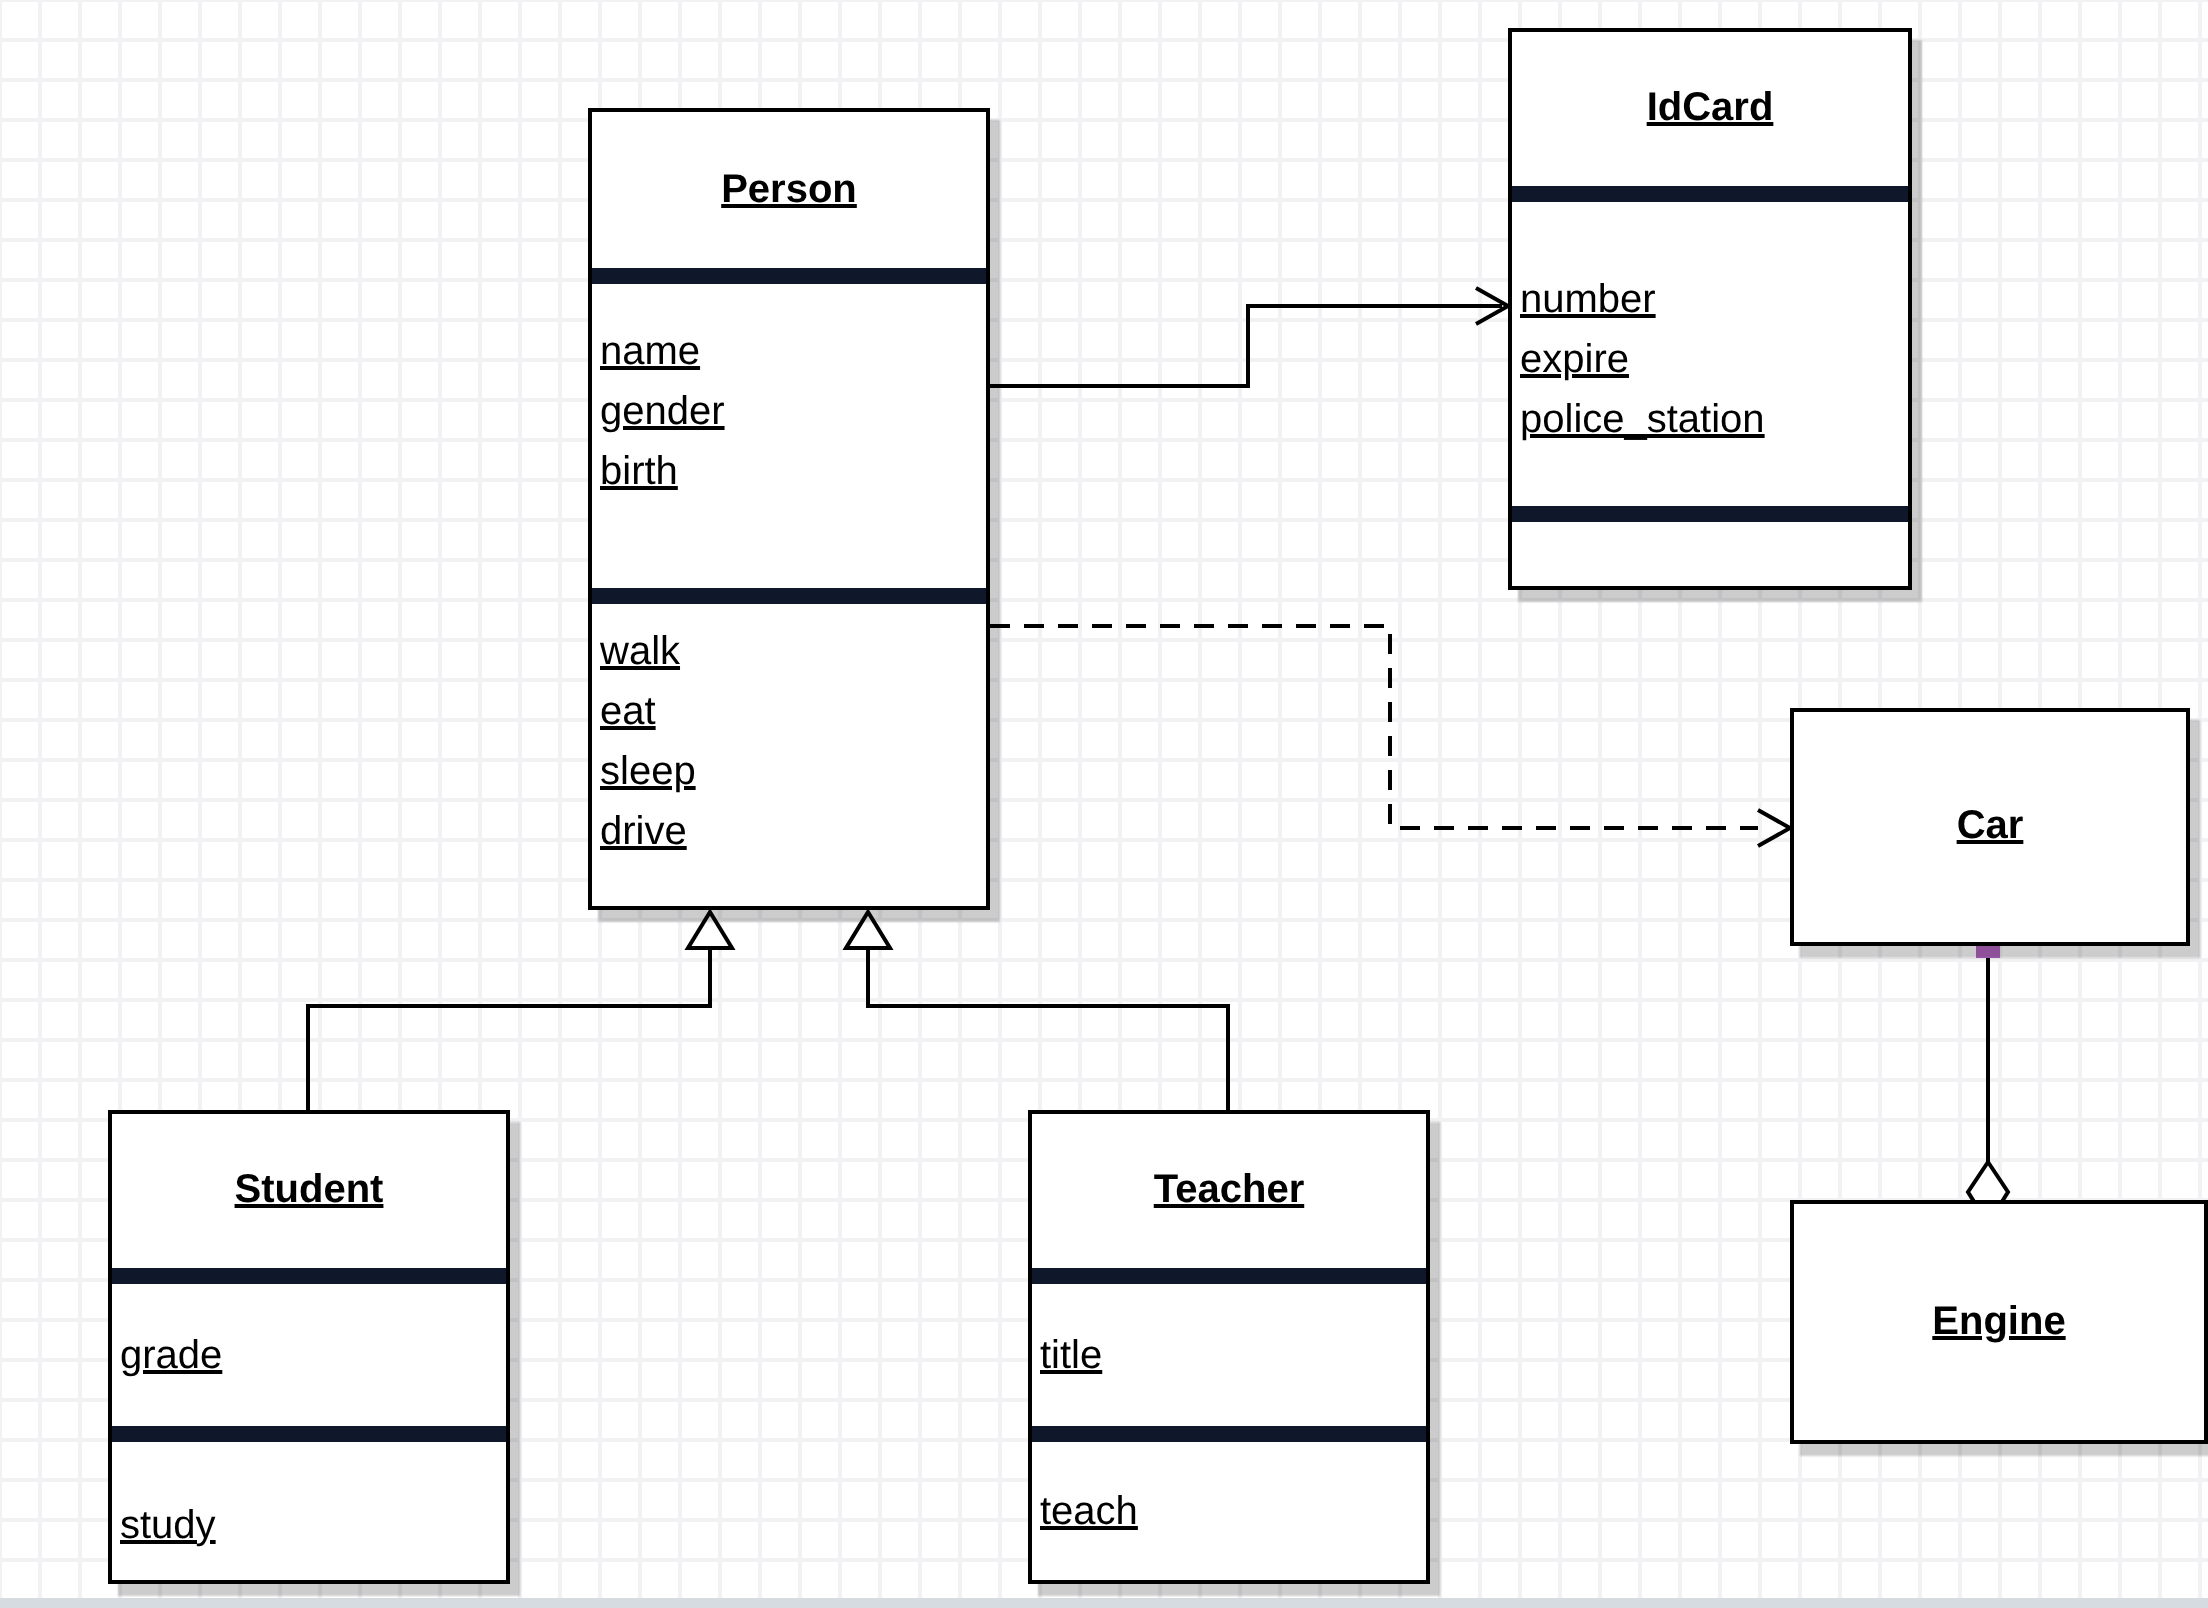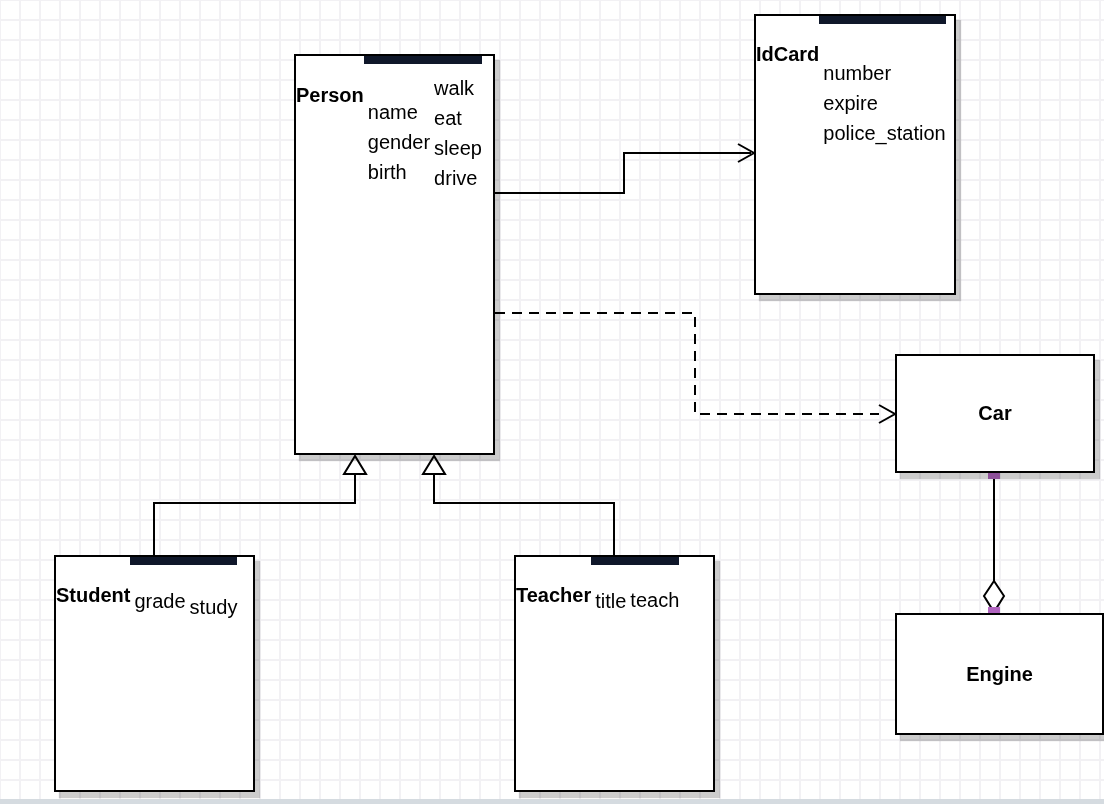--- a/index.html
+++ b/index.html
@@ -14,21 +14,21 @@
     font-family:"Liberation Sans", sans-serif;
     color:#000;
   }
   #edges{position:absolute;left:0;top:0;width:1104px;height:804px;}
   .edge{fill:none;stroke:#000;stroke-width:2;}
   .dashed{stroke-dasharray:10 7;}
   .hollow{fill:#ffffff;stroke:#000;stroke-width:2;}
   .uml-box{
     position:absolute;background:#fff;border:2px solid #000;
     box-shadow:5px 6px 1px rgba(0,0,0,0.20);
-    box-sizing:border-box;display:flex;flex-direction:row;
+    box-sizing:border-box;display:flex;flex-direction:column;text-decoration:underline;
   }
   .uml-title{
     display:flex;align-items:center;justify-content:center;
     font-weight:bold;font-size:20px;flex:none;
   }
   .uml-comp{flex:none;border-top:8px solid #0f172a;box-sizing:border-box;}
   .uml-line{font-size:20px;line-height:30px;padding-left:4px;white-space:nowrap;}
   .uml-comp.center-one{display:flex;align-items:center;}
   #bottom-strip{
     position:absolute;left:0;top:799px;width:1104px;height:5px;
@@ -64,21 +64,21 @@
     <g>
       <line class="edge" x1="994" y1="473" x2="994" y2="581"></line>
       <polygon class="hollow" points="994,581 1004,596 994,612 984,596"></polygon>
       <rect x="988" y="467" width="12" height="12" fill="#b164c0"></rect>
       <rect x="988" y="607" width="12" height="12" fill="#b164c0"></rect>
     </g>
   </svg>
 
   <div class="uml-box" style="left:294px;top:54px;width:201px;height:401px">
     <div class="uml-title" style="height:78px">Person</div>
-    <div class="uml-comp" style="height:160px;padding-top:33px">
+    <div class="uml-comp" style="height:160px;padding-top:19px">
       <div class="uml-line">name</div>
       <div class="uml-line">gender</div>
       <div class="uml-line">birth</div>
     </div>
     <div class="uml-comp" style="height:159px;padding-top:9px">
       <div class="uml-line">walk</div>
       <div class="uml-line">eat</div>
       <div class="uml-line">sleep</div>
       <div class="uml-line">drive</div>
     </div>
@@ -91,21 +91,21 @@
       <div class="uml-line">expire</div>
       <div class="uml-line">police_station</div>
     </div>
     <div class="uml-comp" style="height:40px"></div>
   </div>
 
   <div class="uml-box" style="left:895px;top:354px;width:200px;height:119px">
     <div class="uml-title" style="flex:1">Car</div>
   </div>
 
-  <div class="uml-box" style="left:895px;top:613px;width:209px;height:122px">
+  <div class="uml-box" style="left:895px;top:600px;width:209px;height:122px">
     <div class="uml-title" style="flex:1">Engine</div>
   </div>
 
   <div class="uml-box" style="left:54px;top:555px;width:201px;height:237px">
     <div class="uml-title" style="height:77px">Student</div>
     <div class="uml-comp center-one" style="height:79px">
       <div class="uml-line">grade</div>
     </div>
     <div class="uml-comp center-one" style="height:92px">
       <div class="uml-line">study</div>

